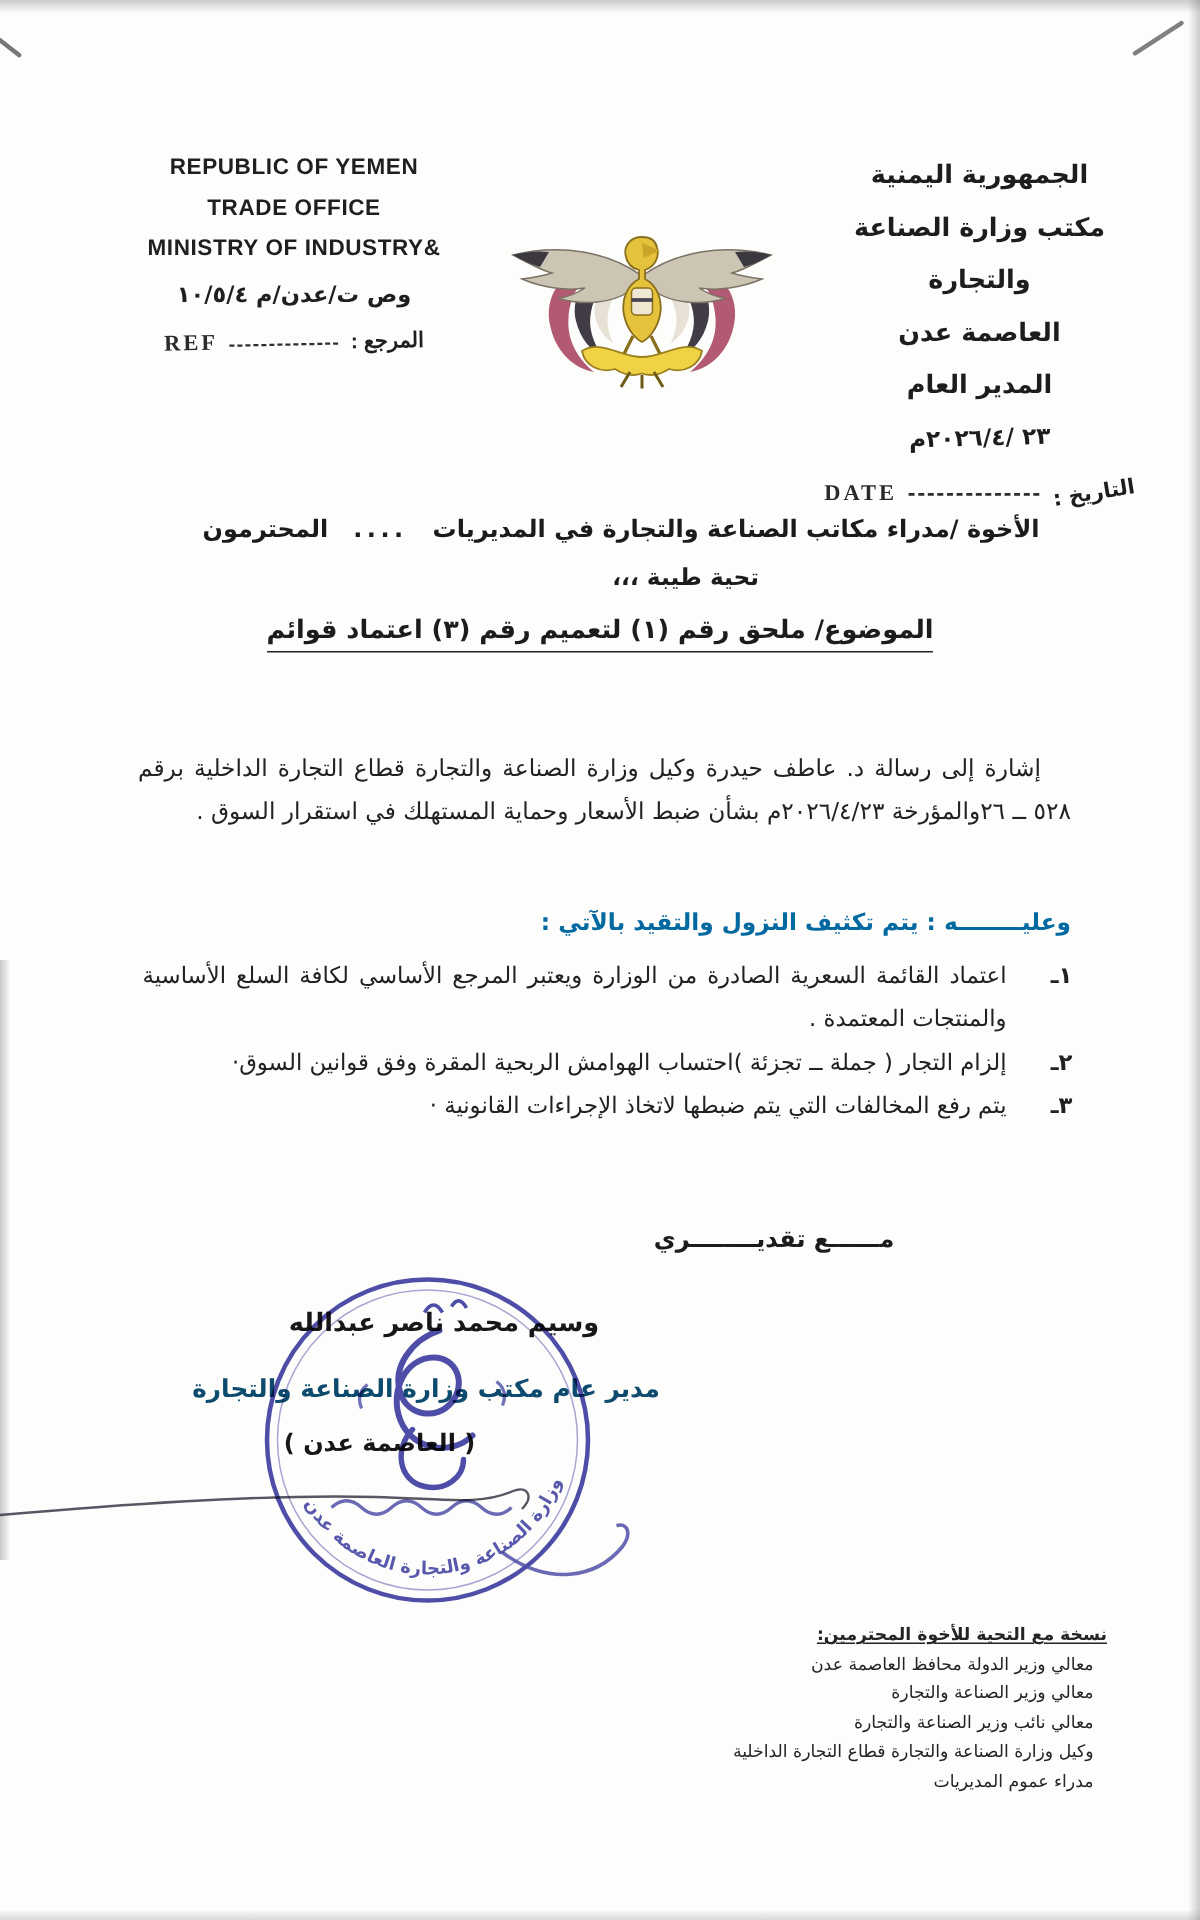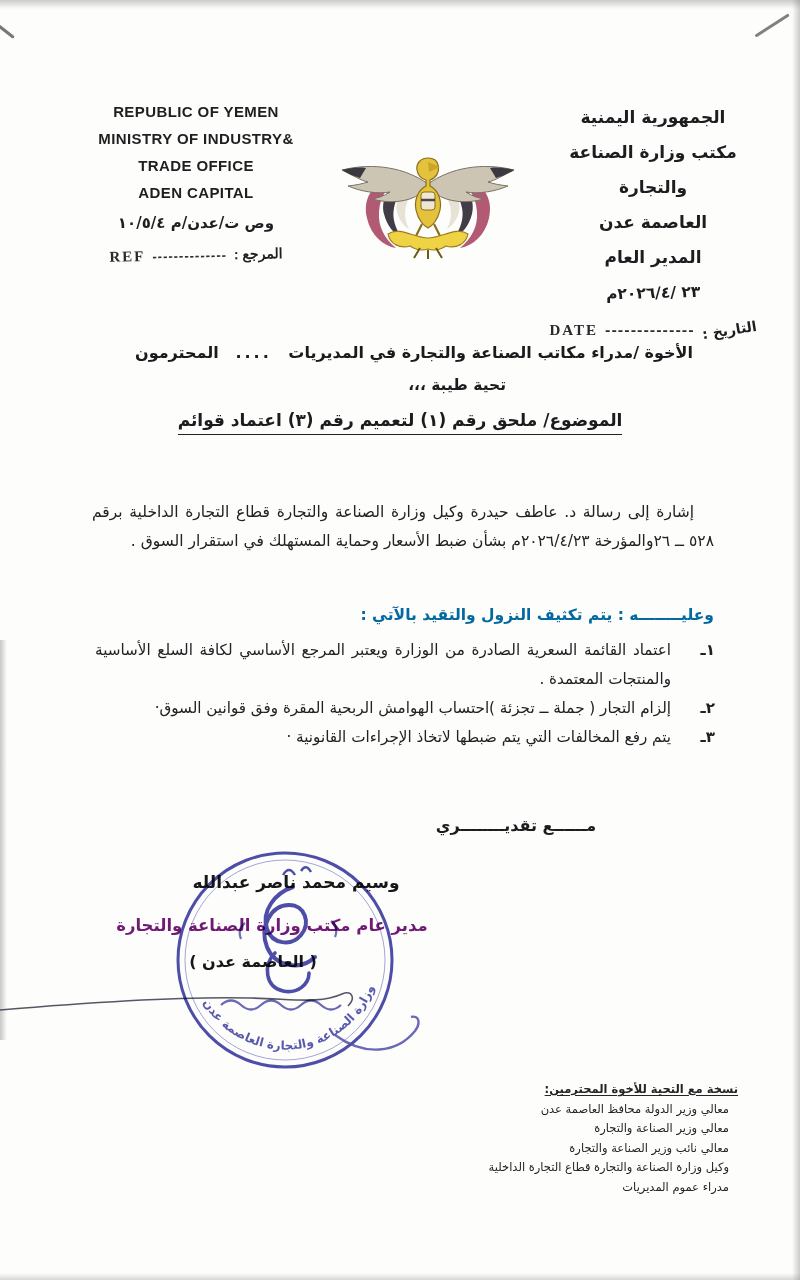--- a/index.html
+++ b/index.html
@@ -89,22 +89,22 @@
   .ditem .num { width:44px; flex:0 0 44px; font-weight:bold; }
   .ditem .txt { flex:1; text-align:justify; }
 
   
   .regards {
     position:absolute; left:398px; top:816px; width:236px; text-align:center;
     direction:rtl; font-weight:bold; font-size:16px;
   }
   .signer-name  { position:absolute; left:138px; top:872px; width:316px; text-align:center;
                   direction:rtl; font-weight:bold; font-size:17px; color:#17171a; }
-  .signer-title { position:absolute; left:92px; top:916px; width:360px; text-align:center;
-                  direction:rtl; font-weight:bold; font-size:16.5px; color:#701a75; }
+  .signer-title { position:absolute; left:104px; top:916px; width:360px; text-align:center;
+                  direction:rtl; font-weight:bold; font-size:16.5px; color:#0c4a6e; }
   .signer-loc   { position:absolute; left:158px; top:952px; width:190px; text-align:center;
                   direction:rtl; font-weight:bold; font-size:16px; color:#17171a; }
 
   .stamp-wrap { position:absolute; left:125px; top:835px; width:330px; height:260px;
                 mix-blend-mode:multiply; opacity:.92; }
   .penline-wrap { position:absolute; left:0; top:968px; width:520px; height:70px; pointer-events:none; }
 
   
   .cc {
     position:absolute; left:400px; top:1080px; width:338px;
@@ -120,23 +120,22 @@
 
   <div class="edge edge-top"></div>
   <div class="edge edge-right"></div>
   <div class="edge edge-bottom"></div>
   <div class="edge edge-left-low"></div>
   <div class="corner-mark tl"></div>
   <div class="corner-mark tr"></div>
 
   <div class="lh-left">
     <div>REPUBLIC OF  YEMEN</div>
+    <div>TRADE OFFICE</div>
     <div>MINISTRY OF INDUSTRY&amp;</div>
-    <div>TRADE OFFICE</div>
-    <div>ADEN CAPITAL</div>
     <div class="ar-ref">وص ت/عدن/م ١٠/٥/٤</div>
     <div class="ref-row" style="transform:rotate(-1.2deg);">
       <span style="font-weight:bold;">المرجع :</span>
       <span class="dashes">--------------</span>
       <span class="stencil">REF</span>
     </div>
   </div>
 
   <div class="emblem-wrap">
     <svg width="188" height="110" viewBox="0 0 188 110">

